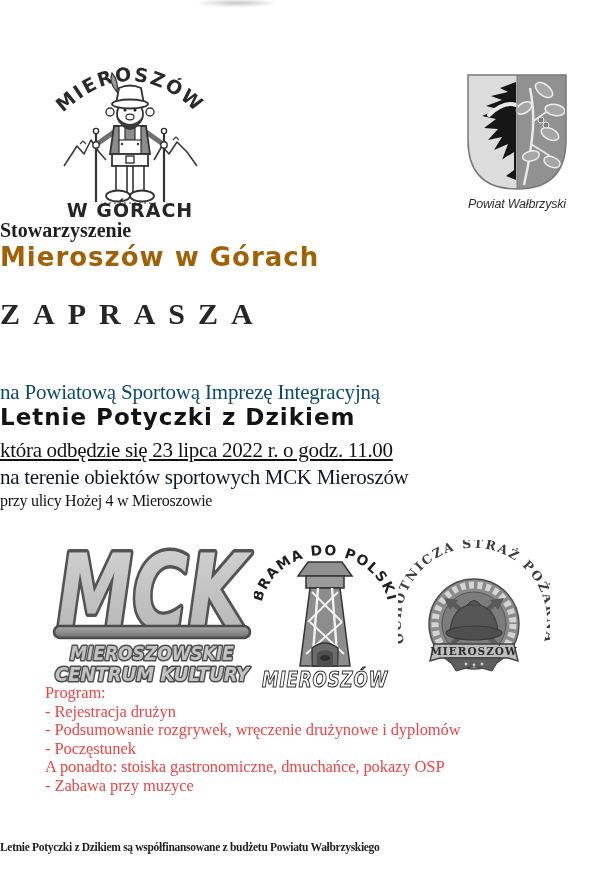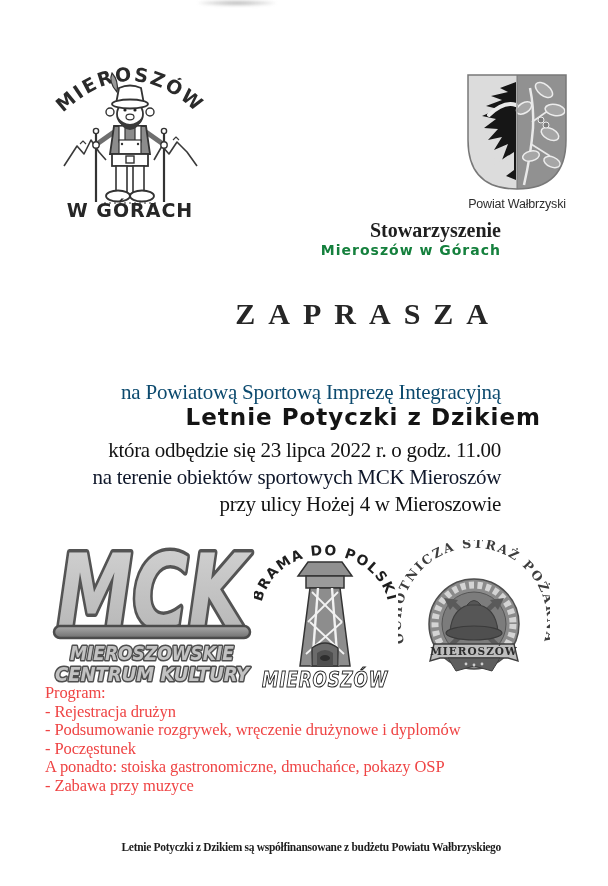--- a/index.html
+++ b/index.html
@@ -2,41 +2,41 @@
 <html><head>
 <meta charset="utf-8">
 <style>
   html,body{margin:0;padding:0;background:#e8e8e8;}
   .page{
     position:relative;width:608px;height:886px;background:#ffffff;
     font-family:"Liberation Serif",serif;color:#1c1c1c;overflow:hidden;
     margin:0 auto;
   }
   .abs{position:absolute;}
-  .centerline{position:absolute;left:0;width:501px;text-align:right;white-space:nowrap;}
+  .centerline{position:absolute;left:0;width:501px;text-align:left;white-space:nowrap;}
 
   .smudge{left:198px;top:0;width:78px;height:6px;
     background:radial-gradient(ellipse at center,rgba(90,90,90,.45),rgba(120,120,120,.15) 60%,transparent 75%);
     filter:blur(1.5px);}
 
   
   .club-logo{left:50px;top:54px;}
   .crest-wrap{left:458px;top:72px;width:118px;}
   .crest-caption{margin-top:5px;text-align:center;font-family:"Liberation Sans",sans-serif;
-    font-size:12.5px;letter-spacing:-0.2px;color:#2e2e2e;}
+    font-size:12.5px;letter-spacing:-0.2px;color:#2e2e2e;font-style:italic;}
 
   
   .org1{top:219px;font-size:20px;font-weight:bold;color:#1f1f1f;}
-  .org2{top:242px;font-family:"DejaVu Sans",sans-serif;font-size:14px;font-weight:bold;letter-spacing:1px;color:#15803d;}
+  .org2{top:242px;font-family:"DejaVu Sans",sans-serif;font-size:26px;font-weight:bold;letter-spacing:1px;color:#a16207;}
   .invite{top:297px;font-size:30px;font-weight:bold;letter-spacing:13px;padding-right:13px;color:#262626;}
   .ev-intro{top:380px;font-size:21px;letter-spacing:-0.2px;color:#0c4a6e;}
-  .ev-title{top:404px;font-family:"DejaVu Sans",sans-serif;font-size:23px;font-weight:bold;letter-spacing:1px;color:#141414;padding-left:40px;}
-  .ev-date{top:438px;font-size:21px;letter-spacing:-0.3px;color:#121212;}
+  .ev-title{top:404px;font-family:"DejaVu Sans",sans-serif;font-size:23px;font-weight:bold;letter-spacing:1px;color:#141414;}
+  .ev-date{top:438px;font-size:21px;letter-spacing:-0.3px;color:#121212;text-decoration:underline;}
   .ev-venue{top:465px;font-size:21px;letter-spacing:-0.3px;color:#0f172a;}
-  .ev-addr{top:492px;font-size:21px;letter-spacing:-0.3px;color:#121212;}
+  .ev-addr{top:492px;font-size:16px;letter-spacing:-0.3px;color:#121212;}
 
   
   .mck-logo{left:48px;top:544px;}
   .tower-logo{left:254px;top:536px;}
   .osp-logo{left:398px;top:540px;}
 
   
   .program{left:45px;top:684px;width:530px;font-size:16.5px;line-height:18.5px;color:#ef4444;letter-spacing:-0.1px;}
   .program div{white-space:nowrap;}
 

